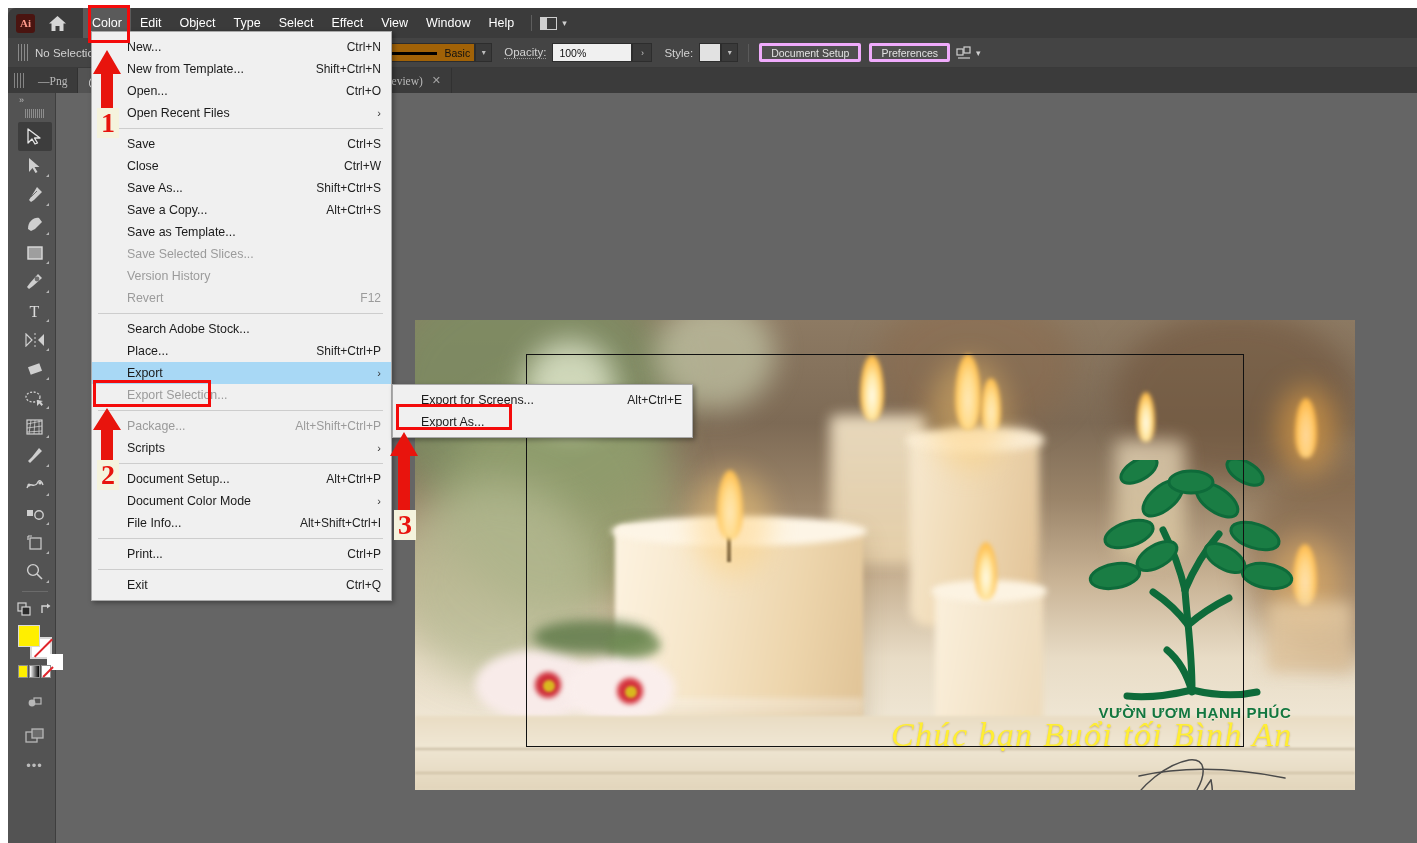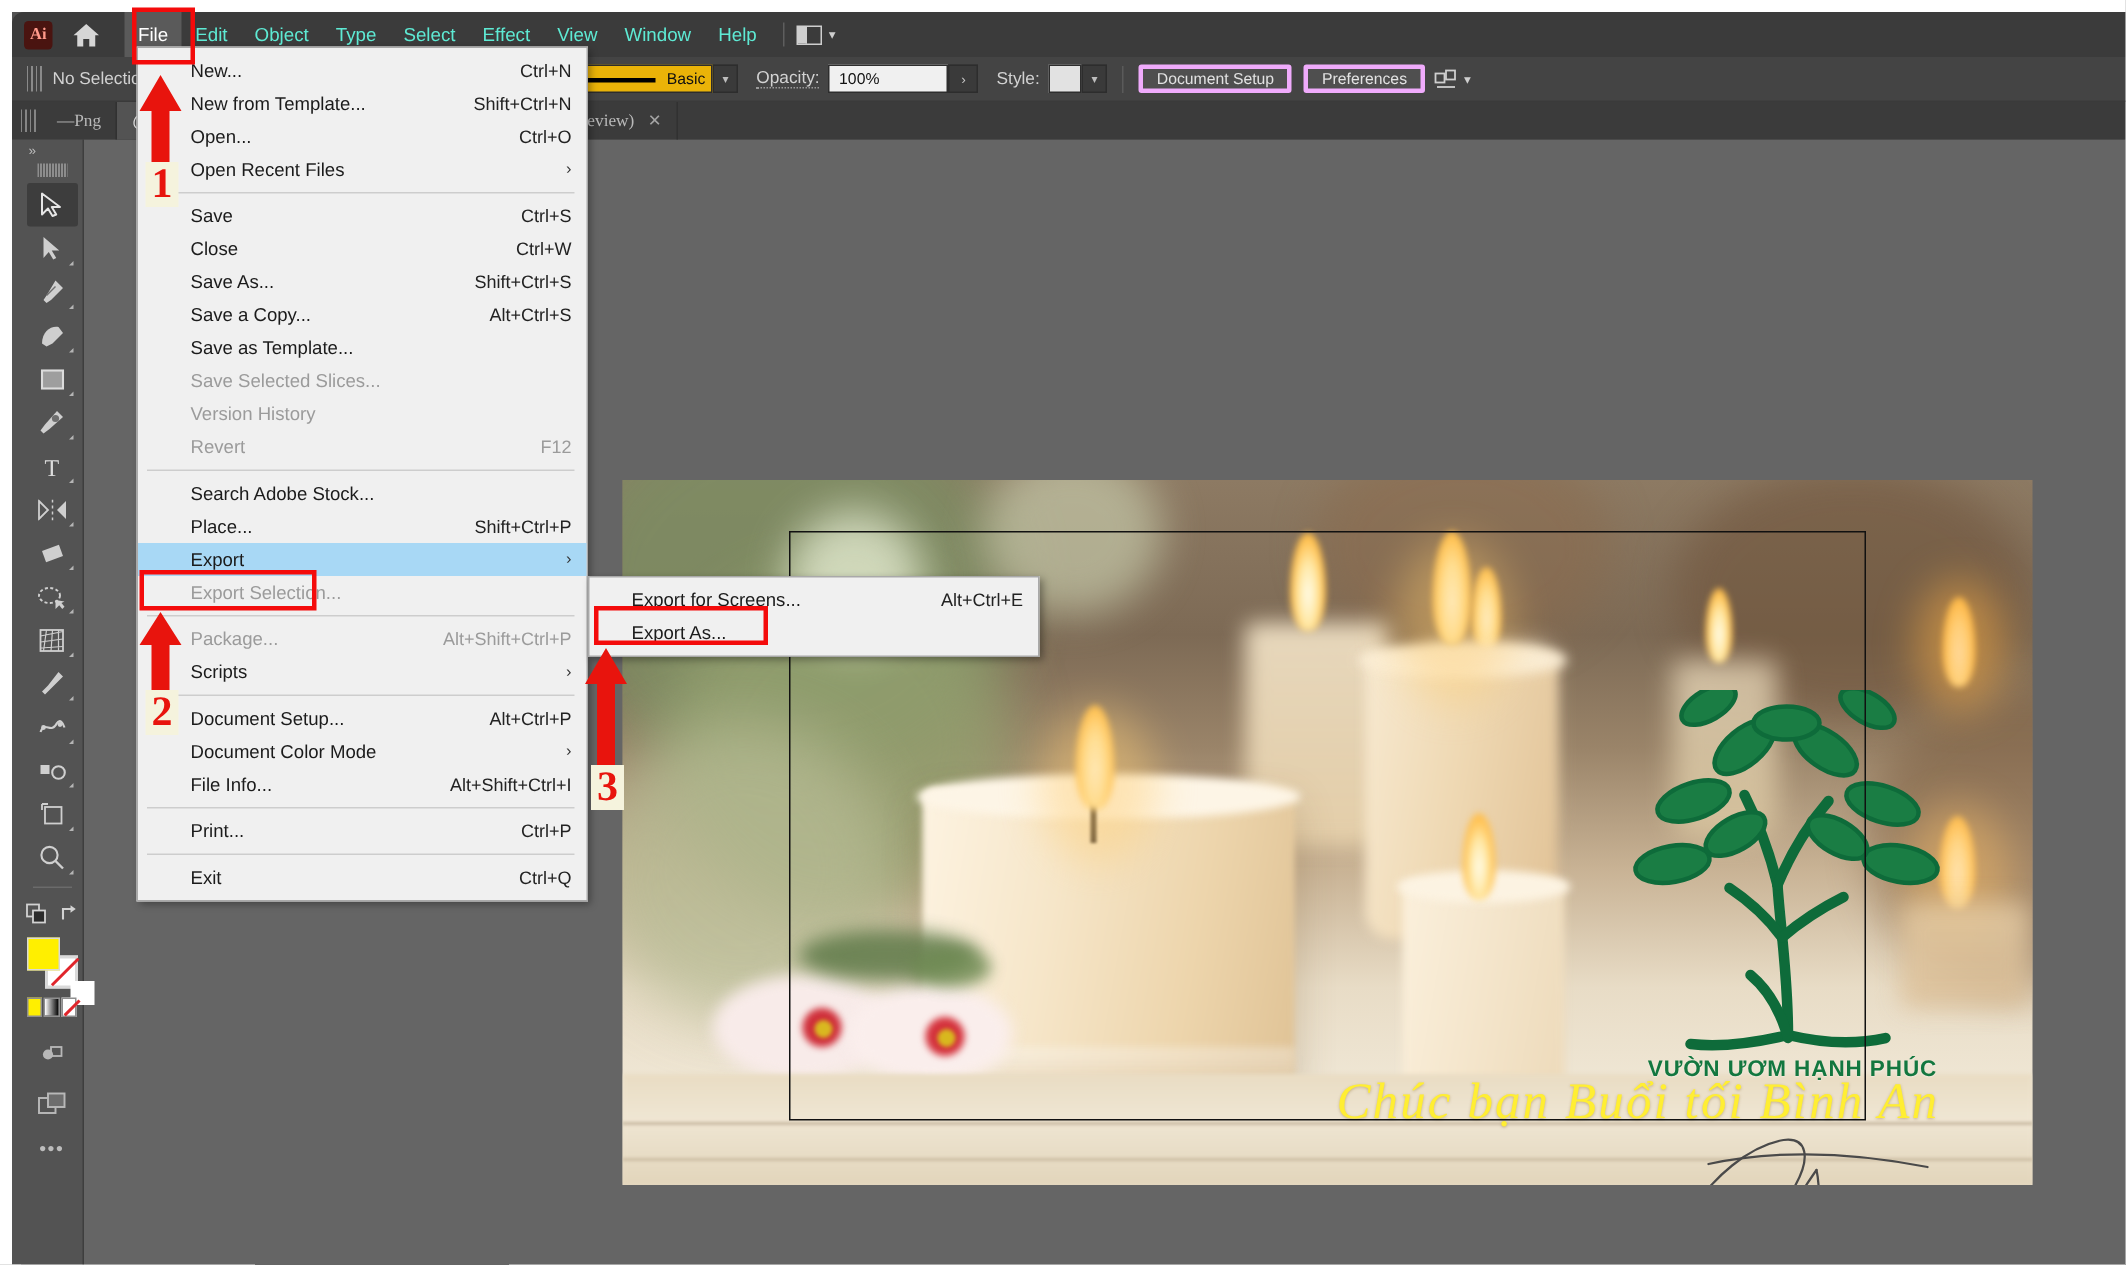--- a/index.html
+++ b/index.html
@@ -33,42 +33,42 @@
     background:#4a1410; border-radius:3px; color:#ff9a8b;
     font-size:11px; font-weight:bold; display:flex;align-items:center;justify-content:center;
     font-family:"Liberation Serif", serif;
   }
   .home-icon{
     width:24px;height:22px;display:flex;align-items:center;justify-content:center;
     margin-right:14px; color:#d6d6d6; font-size:15px;
   }
   .mb-item{
     height:30px; padding:0 9px; display:flex;align-items:center;
-    color:#5eead4; font-size:12.5px; white-space:nowrap;
+    color:#ffffff; font-size:12.5px; white-space:nowrap;
   }
   .mb-item.active{ background:#5a5a5a; color:#fff; }
   .mb-sep{ width:1px;height:16px;background:#5e5e5e;margin:0 8px; }
   .arrange-ic{ display:flex;align-items:center;gap:5px;color:#cfcfcf;font-size:11px; }
   .arrange-box{ width:17px;height:13px;border:1.6px solid #cfcfcf;display:flex; }
   .arrange-box i{ display:block;width:6px;border-right:1.6px solid #cfcfcf;background:#cfcfcf; }
 
   
   #controlbar{
     position:absolute; left:8px; top:38px; width:1409px; height:30px;
     background:#444444; display:flex; align-items:center; color:#cfcfcf; font-size:11.5px;
     border-bottom:1px solid #3a3a3a;
   }
   .grip{ width:10px;height:17px;margin:0 7px 0 10px;
     background:repeating-linear-gradient(to right,#8a8a8a 0 1px,transparent 1px 3px);}
   .cb-label{ font-size:11.5px; color:#d2d2d2; }
   .cb-sep{ width:1px;height:18px;background:#5a5a5a;margin:0 10px; }
   .swatch{ width:22px;height:17px;background:#8d8d8d;border:1px solid #2f2f2f; }
   .drop-btn{ width:17px;height:19px;background:#3a3a3a;border:1px solid #2d2d2d;
     display:flex;align-items:center;justify-content:center;color:#bdbdbd;font-size:8px;}
-  .stroke-field{ width:118px;height:19px;background:#eab308;border:1px solid #2d2d2d;
+  .stroke-field{ width:118px;height:19px;background:#a16207;border:1px solid #2d2d2d;
     display:flex;align-items:center;justify-content:flex-end;color:#111;font-size:10.5px;
     padding-right:4px;position:relative;}
   .stroke-field::before{content:"";position:absolute;left:5px;top:8px;width:74px;height:2.5px;background:#000;}
   .opacity-field{ width:80px;height:19px;background:#f0f0f0;border:1px solid #2d2d2d;
     display:flex;align-items:center;color:#111;font-size:10.5px;padding-left:6px;}
   .chev-btn{ width:20px;height:19px;background:#3a3a3a;border:1px solid #2d2d2d;
     display:flex;align-items:center;justify-content:center;color:#c6c6c6;font-size:9px;}
   .style-sw{ width:22px;height:19px;background:#e2e2e2;border:1px solid #2d2d2d; }
   .underline-dot{ border-bottom:1px dotted #9a9a9a; }
   .pill-btn{ height:19px;padding:0 9px;background:#4f4f4f;border:3px solid #f0abfc;
@@ -553,21 +553,21 @@
   </div>
 </div>
 
 <div id="menubar">
   <div class="ai-logo">Ai</div>
   <div class="home-icon">
     <svg width="19" height="17" viewBox="0 0 19 17">
         <path d="M9.5 1 L18 8.5 L15.5 8.5 L15.5 16 L11.5 16 L11.5 11 L7.5 11 L7.5 16 L3.5 16 L3.5 8.5 L1 8.5 Z" fill="#d6d6d6"></path>
       </svg>
   </div>
-  <div class="mb-item active">File</div>
+  <div class="mb-item active">Color</div>
   <div class="mb-item">Edit</div>
   <div class="mb-item">Object</div>
   <div class="mb-item">Type</div>
   <div class="mb-item">Select</div>
   <div class="mb-item">Effect</div>
   <div class="mb-item">View</div>
   <div class="mb-item">Window</div>
   <div class="mb-item">Help</div>
   <div class="mb-sep"></div>
   <div class="arrange-ic">

